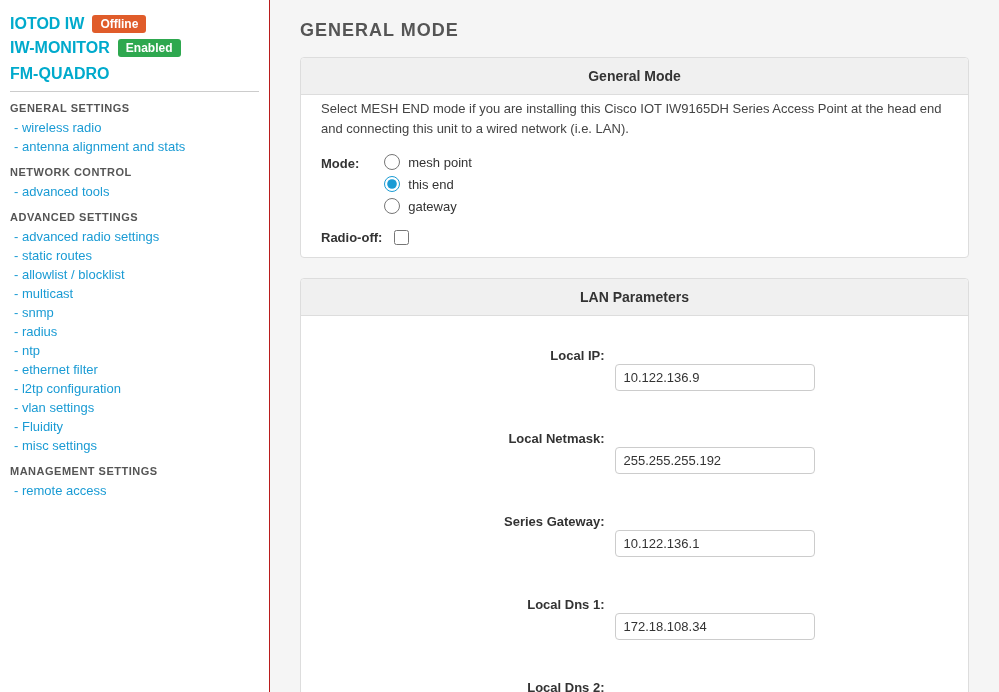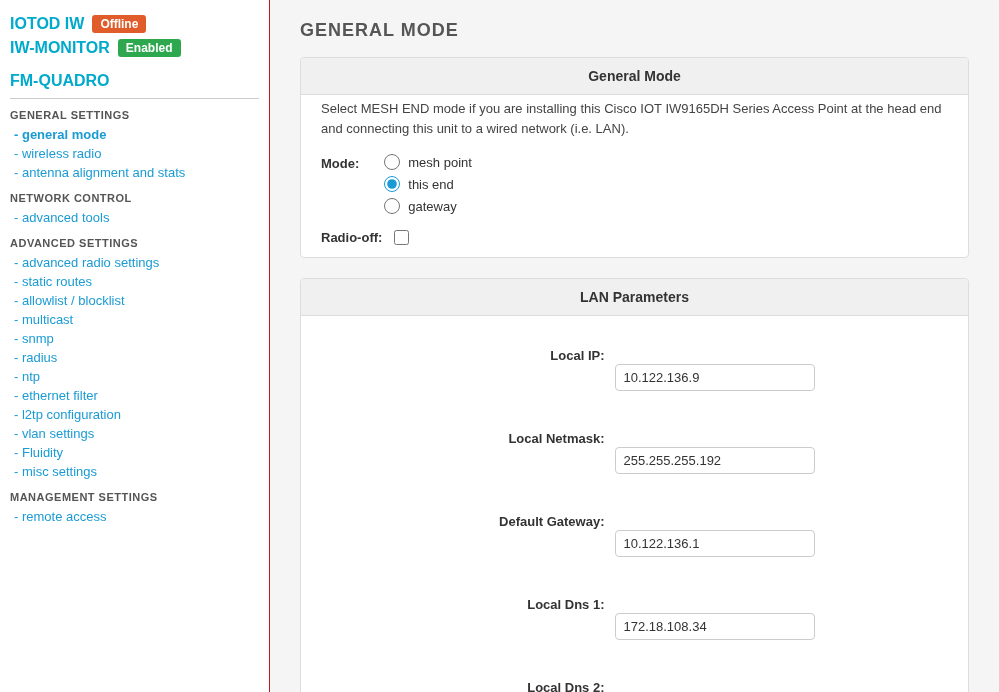--- a/index.html
+++ b/index.html
@@ -30,21 +30,21 @@
     .badge-offline { background: #e05c2a; }
     .badge-enabled { background: #2ea84f; }
 
     .sidebar-brand-row {
       display: flex;
       align-items: center;
       gap: 8px;
       margin-bottom: 6px;
     }
     .sidebar-brand-row2 {
-      margin-bottom: 15px;
+      margin-bottom: 8px;
     }
 
     .sidebar-divider {
       border: none;
       border-top: 1px solid #ccc;
       margin: 8px 0;
     }
 
     .sidebar-section-label {
       font-size: 11px;
@@ -228,21 +228,20 @@
 
   <div class="sidebar-brand-row">
     <span class="brand-title">FM-QUADRO</span>
   </div>
 
   <hr class="sidebar-divider">
 
   <div id="sidebar-sections">
 
   <div class="sidebar-section-label">GENERAL SETTINGS</div>
-      <a class="sidebar-link active" href="#">- general mode</a>
       <a class="sidebar-link" href="#">- wireless radio</a>
       <a class="sidebar-link" href="#">- antenna alignment and stats</a>
       <div class="sidebar-section-label">NETWORK CONTROL</div>
       <a class="sidebar-link" href="#">- advanced tools</a>
       <div class="sidebar-section-label">ADVANCED SETTINGS</div>
       <a class="sidebar-link" href="#">- advanced radio settings</a>
       <a class="sidebar-link" href="#">- static routes</a>
       <a class="sidebar-link" href="#">- allowlist / blocklist</a>
       <a class="sidebar-link" href="#">- multicast</a>
       <a class="sidebar-link" href="#">- snmp</a>
@@ -300,21 +299,21 @@
 
       <div class="lan-row">
             <span class="lan-field-label">Local IP:</span>
             <input type="text" class="lan-field-input" value="10.122.136.9" style="">
           </div>
           <div class="lan-row">
             <span class="lan-field-label">Local Netmask:</span>
             <input type="text" class="lan-field-input" value="255.255.255.192" style="">
           </div>
           <div class="lan-row">
-            <span class="lan-field-label">Default Gateway:</span>
+            <span class="lan-field-label">Series Gateway:</span>
             <input type="text" class="lan-field-input" value="10.122.136.1" style="">
           </div>
           <div class="lan-row">
             <span class="lan-field-label">Local Dns 1:</span>
             <input type="text" class="lan-field-input" value="172.18.108.34" style="">
           </div>
           <div class="lan-row">
             <span class="lan-field-label">Local Dns 2:</span>
             <input type="text" class="lan-field-input" value="172.18.108.43" style="">
           </div>

